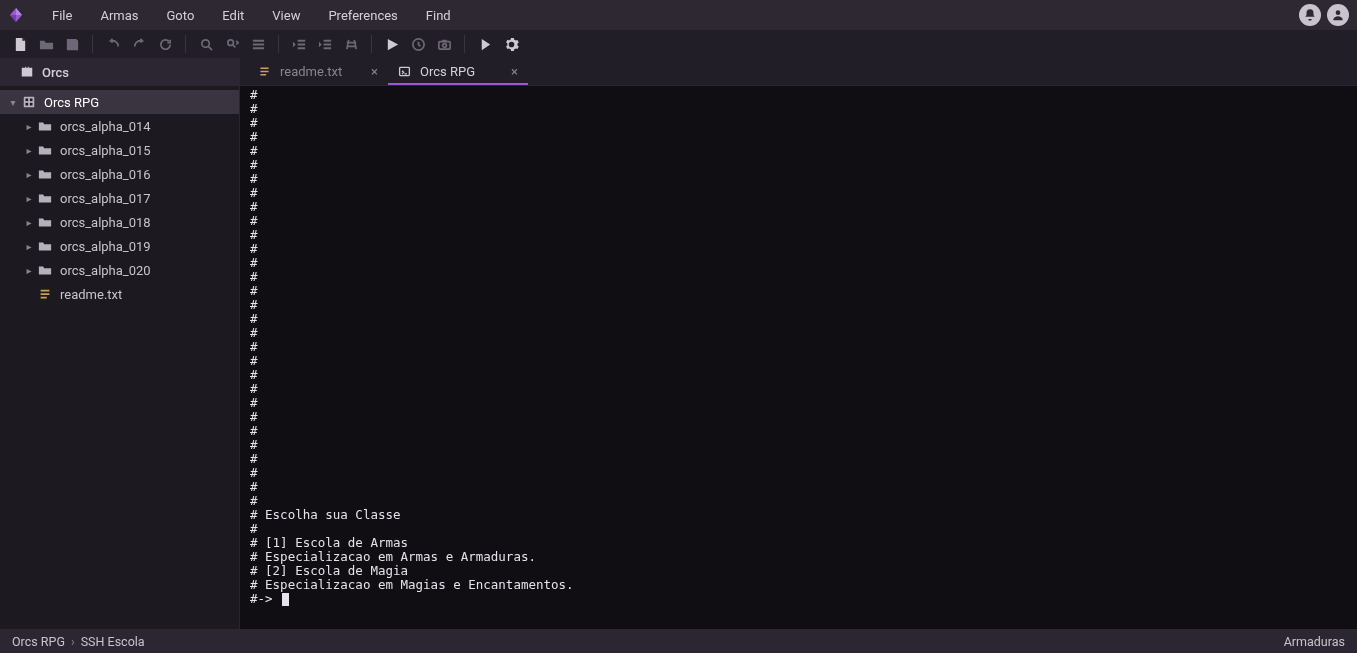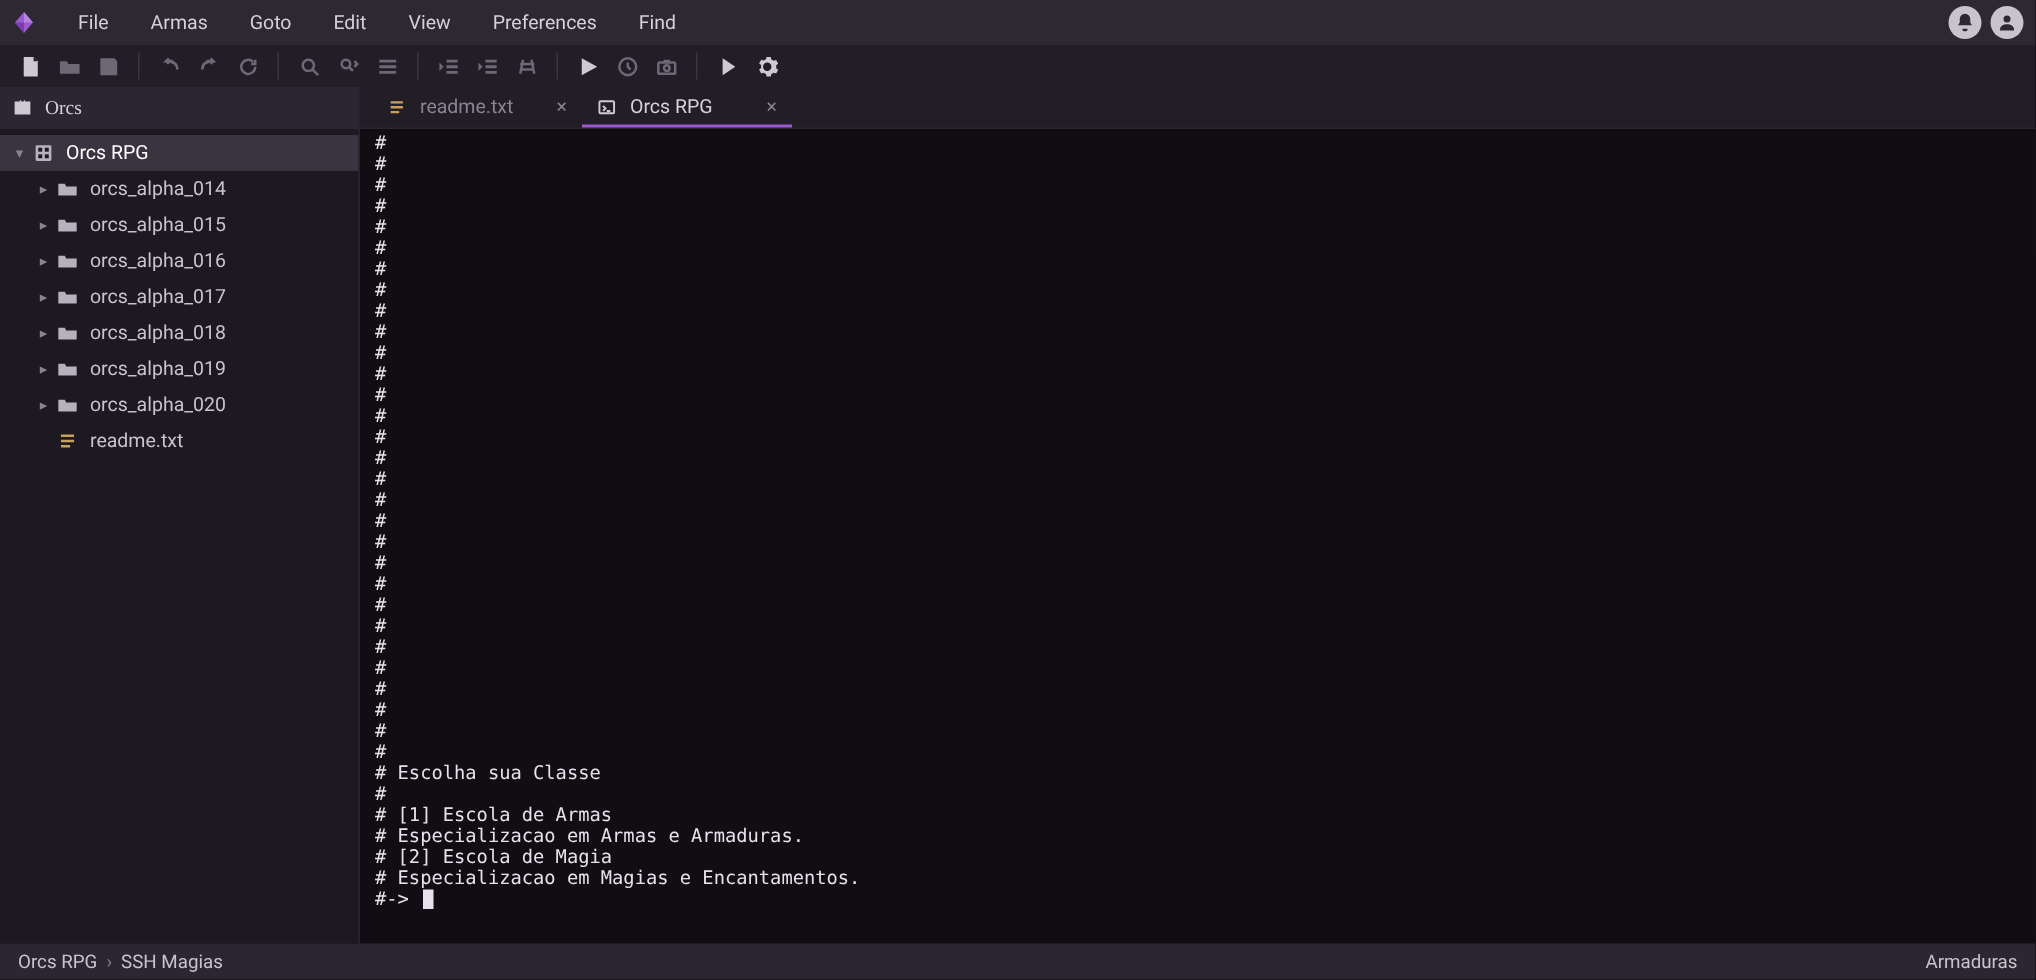--- a/index.html
+++ b/index.html
@@ -48,24 +48,23 @@
   .sidebar {
     width: 240px;
     background: #1d1920;
     display:flex; flex-direction:column;
     border-right:1px solid #2a2530;
   }
   .side-header {
     height: 28px;
     background: #2b2631;
     display:flex; align-items:center;
-    padding: 0 8px;
+    padding: 0 20px;
     color:#d6d0da;
     font-weight:500;
-    font-family:Liberation Serif, serif;
   }
   .side-header .hicon { margin-right:8px; display:flex; }
   .tree { padding: 4px 0; overflow:auto; flex:1;}
   .tree-row { height:24px; display:flex; align-items:center; padding-left:8px; cursor:pointer; color:#c8c3cc;}
   .tree-row.selected { background:#3a3440; color:#fff;}
   .tree-row.depth0 { padding-left:6px; }
   .tree-row.depth1 { padding-left:22px; }
   .tree-row .chev { width:14px; display:flex; justify-content:center; color:#8a8390; font-size:10px;}
   .tree-row .ficon { width:18px; display:flex; align-items:center; justify-content:center; margin-right:6px; color:#b7b0bd;}
   .tree-row .ficon.txt { color:#c9a156;}
@@ -361,16 +360,16 @@
           <span class="tabclose">×</span>
         </div>
       </div>
     <div class="console"><span class="line">#</span><span class="line">#</span><span class="line">#</span><span class="line">#</span><span class="line">#</span><span class="line">#</span><span class="line">#</span><span class="line">#</span><span class="line">#</span><span class="line">#</span><span class="line">#</span><span class="line">#</span><span class="line">#</span><span class="line">#</span><span class="line">#</span><span class="line">#</span><span class="line">#</span><span class="line">#</span><span class="line">#</span><span class="line">#</span><span class="line">#</span><span class="line">#</span><span class="line">#</span><span class="line">#</span><span class="line">#</span><span class="line">#</span><span class="line">#</span><span class="line">#</span><span class="line">#</span><span class="line">#</span><span class="line"># Escolha sua Classe</span><span class="line">#</span><span class="line"># [1] Escola de Armas</span><span class="line"># Especializacao em Armas e Armaduras.</span><span class="line"></span><span class="line"># [2] Escola de Magia</span><span class="line"># Especializacao em Magias e Encantamentos.</span><span class="line">#-&gt; <span class="cursor-block"></span></span></div>
   </div>
 </div>
 
 <div class="statusbar">
   <span>Orcs RPG</span>
   <span class="crumb-sep">›</span>
-  <span>SSH Magias</span>
+  <span>SSH Escola</span>
   <span class="spacer"></span>
   <span>Armaduras</span>
 </div>
 
 </body></html>

